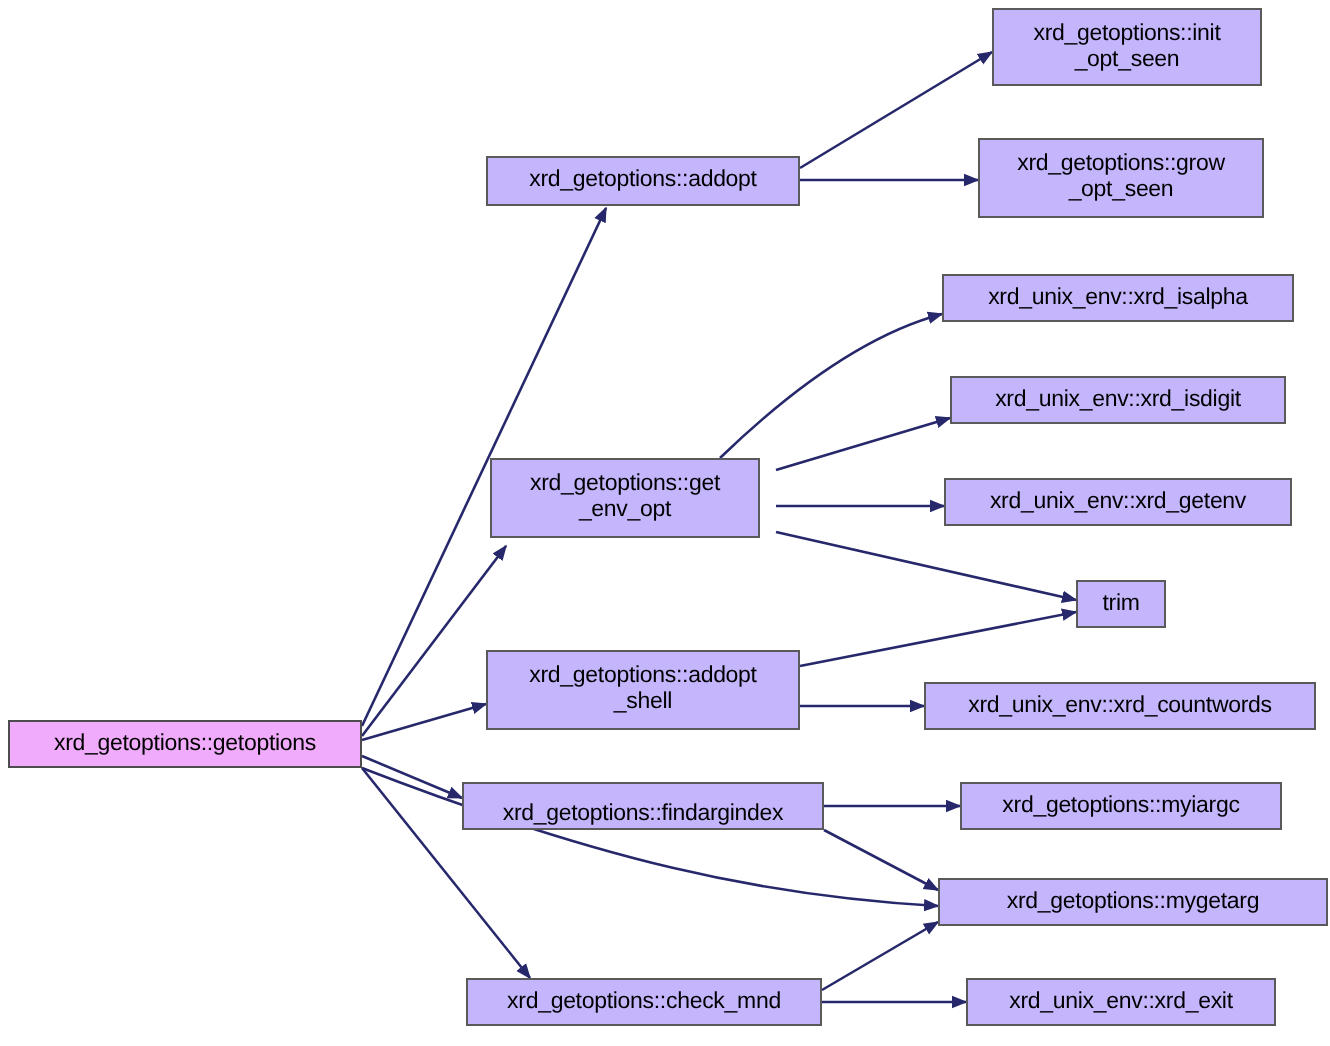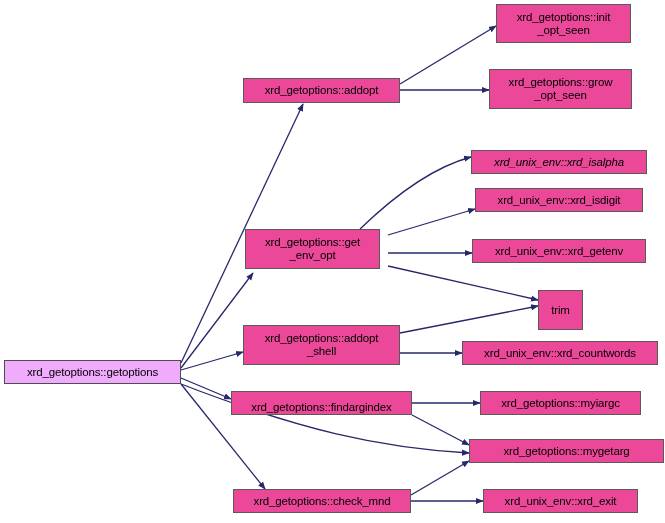--- a/index.html
+++ b/index.html
@@ -22,21 +22,21 @@
     position: absolute;
     left: 0;
     top: 0;
     width: 665px;
     height: 523px;
   }
   .node {
     position: absolute;
     box-sizing: border-box;
     border: 1px solid #5a5a5a;
-    background: #ec4899;
+    background: #c4b5fd;
     color: #000000;
     font-size: 11.5px;
     line-height: 13px;
     display: flex;
     align-items: center;
     justify-content: center;
     text-align: center;
     white-space: pre-line;
     letter-spacing: -0.15px;
     z-index: 5;
@@ -83,24 +83,24 @@
     </svg>
   <div id="node-layer">
       <div class="node root" style="left: 4px; top: 360px; width: 177px; height: 24px;"><span class="node-label">xrd_getoptions::getoptions</span></div>
       <div class="node" style="left: 243px; top: 78px; width: 157px; height: 25px;"><span class="node-label">xrd_getoptions::addopt</span></div>
       <div class="node" style="left: 496px; top: 4px; width: 135px; height: 39px;"><span class="node-label">xrd_getoptions::init
 _opt_seen</span></div>
       <div class="node" style="left: 489px; top: 69px; width: 143px; height: 40px;"><span class="node-label">xrd_getoptions::grow
 _opt_seen</span></div>
       <div class="node" style="left: 245px; top: 229px; width: 135px; height: 40px;"><span class="node-label">xrd_getoptions::get
 _env_opt</span></div>
-      <div class="node" style="left: 471px; top: 150px; width: 176px; height: 24px; font-style: italic;"><span class="node-label">xrd_unix_env::xrd_isalpha</span></div>
+      <div class="node" style="left: 471px; top: 137px; width: 176px; height: 24px;"><span class="node-label">xrd_unix_env::xrd_isalpha</span></div>
       <div class="node" style="left: 475px; top: 188px; width: 168px; height: 24px;"><span class="node-label">xrd_unix_env::xrd_isdigit</span></div>
       <div class="node" style="left: 472px; top: 239px; width: 174px; height: 24px;"><span class="node-label">xrd_unix_env::xrd_getenv</span></div>
-      <div class="node" style="left: 538px; top: 290px; width: 45px; height: 40px;"><span class="node-label">trim</span></div>
+      <div class="node" style="left: 538px; top: 290px; width: 45px; height: 24px;"><span class="node-label">trim</span></div>
       <div class="node" style="left: 243px; top: 325px; width: 157px; height: 40px;"><span class="node-label">xrd_getoptions::addopt
 _shell</span></div>
       <div class="node" style="left: 462px; top: 341px; width: 196px; height: 24px;"><span class="node-label">xrd_unix_env::xrd_countwords</span></div>
       <div class="node" style="left: 231px; top: 391px; width: 181px; height: 24px; align-items: flex-end;"><span class="node-label">xrd_getoptions::findargindex</span></div>
       <div class="node" style="left: 480px; top: 391px; width: 161px; height: 24px;"><span class="node-label">xrd_getoptions::myiargc</span></div>
       <div class="node" style="left: 469px; top: 439px; width: 195px; height: 24px; justify-content: center;"><span class="node-label">xrd_getoptions::mygetarg</span></div>
       <div class="node" style="left: 233px; top: 489px; width: 178px; height: 24px;"><span class="node-label">xrd_getoptions::check_mnd</span></div>
       <div class="node" style="left: 483px; top: 489px; width: 155px; height: 24px;"><span class="node-label">xrd_unix_env::xrd_exit</span></div>
     </div>
 </div>

